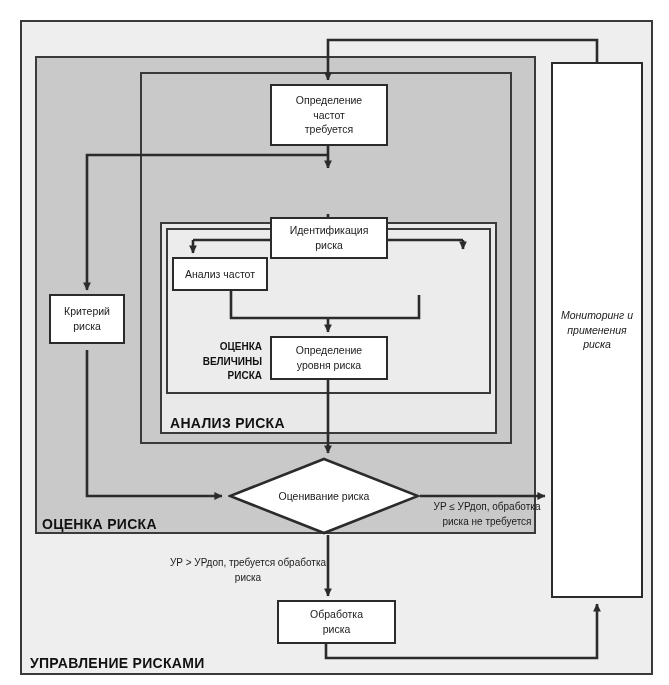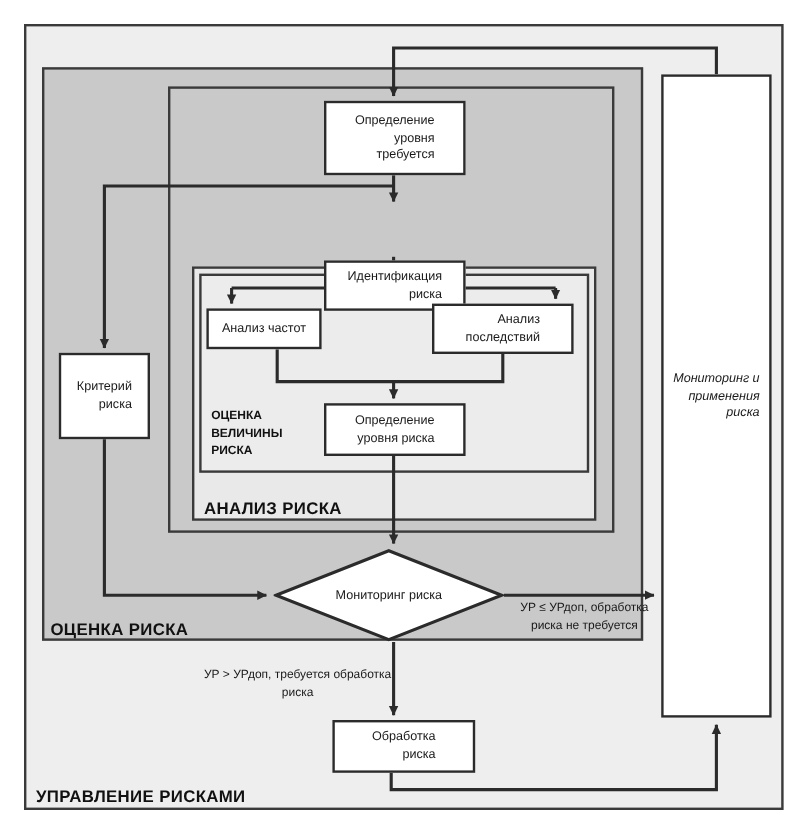--- a/index.html
+++ b/index.html
@@ -13,47 +13,47 @@
   .assess-frame{left:35px;top:56px;width:501px;height:478px;background:#c9c9c9;border:2px solid #3a3a3a;}
   
   .mid-frame{left:140px;top:72px;width:372px;height:372px;background:#c9c9c9;border:2px solid #3a3a3a;}
   
   .analysis-frame{left:160px;top:222px;width:337px;height:212px;background:#e9e9e9;border:2px solid #3a3a3a;}
   
   .magnitude-frame{left:166px;top:228px;width:325px;height:166px;background:#ececec;border:2px solid #3a3a3a;}
 
   
   .box{position:absolute;box-sizing:border-box;background:#ffffff;border:2px solid #2b2b2b;
-       display:flex;align-items:center;justify-content:center;text-align:right;
+       display:flex;align-items:center;justify-content:center;text-align:center;
        font-size:10.5px;color:#1a1a1a;line-height:1.42;padding:2px 3px;}
   .box span{display:block;}
 
   .bx-scope{left:270px;top:84px;width:118px;height:62px;}
   .bx-ident{left:270px;top:172px;width:118px;height:42px;margin-top:45px;}
   .bx-freq{left:172px;top:257px;width:96px;height:34px;}
   .bx-cons{left:360px;top:253px;width:118px;height:42px;}
   .bx-level{left:270px;top:336px;width:118px;height:44px;}
-  .bx-criterion{left:49px;top:294px;width:76px;height:72px;}
+  .bx-criterion{left:49px;top:294px;width:76px;height:50px;}
   .bx-treat{left:277px;top:600px;width:119px;height:44px;}
   .bx-monitor{left:551px;top:62px;width:92px;height:536px;font-style:italic;}
 
   
   .diamond-wrap{position:absolute;left:228px;top:457px;width:192px;height:78px;}
   .diamond-wrap svg{display:block;}
   .diamond-label{position:absolute;left:0;top:0;width:192px;height:78px;
       display:flex;align-items:center;justify-content:center;
       font-size:10.5px;color:#1a1a1a;pointer-events:none;}
 
   
   .cap{position:absolute;font-size:14px;font-weight:bold;color:#111;letter-spacing:.3px;white-space:nowrap;}
   .cap-analysis{left:170px;top:415px;}
   .cap-assess{left:42px;top:516px;}
   .cap-mgmt{left:30px;top:655px;}
   .cap-magnitude{position:absolute;left:176px;top:340px;width:86px;font-size:10px;font-weight:bold;
-      color:#111;text-align:left;line-height:1.45;}
+      color:#111;text-align:right;line-height:1.45;}
 
   
   .elabel{position:absolute;font-size:10px;color:#1a1a1a;text-align:center;line-height:1.45;}
   .lbl-accept{left:428px;top:500px;width:118px;}
   .lbl-treat{left:168px;top:556px;width:160px;}
 
   
   .wires{position:absolute;left:0;top:0;width:669px;height:685px;}
 </style>
 </head>
@@ -99,50 +99,44 @@
       <path d="M328,535 L328,596" marker-end="url(#ah)"></path>
 
       <path d="M326,644 L326,658 L597,658 L597,604" marker-end="url(#ah)"></path>
     </g>
   </svg>
 
   <div class="diamond-wrap">
     <svg width="192" height="78" viewBox="0 0 192 78" xmlns="http://www.w3.org/2000/svg">
       <polygon points="96,2 190,39 96,76 2,39" fill="#ffffff" stroke="#2b2b2b" stroke-width="2.6" stroke-linejoin="miter"></polygon>
     </svg>
-    <div class="diamond-label">Мониторинг риска</div>
+    <div class="diamond-label">Оценивание риска</div>
   </div>
 
   <div class="box bx-scope">
     <div>
       <span>Определение</span>
-      <span>уровня</span>
+      <span>частот</span>
       <span>требуется</span>
     </div>
   </div>
 
   <div class="box bx-ident">
     <div>
       <span>Идентификация</span>
       <span>риска</span>
     </div>
   </div>
 
   <div class="box bx-freq">
     <div>
       <span>Анализ частот</span>
     </div>
   </div>
 
-  <div class="box bx-cons">
-    <div>
-      <span>Анализ</span>
-      <span>последствий</span>
-    </div>
-  </div>
 
   <div class="box bx-level">
     <div>
       <span>Определение</span>
       <span>уровня риска</span>
     </div>
   </div>
 
   <div class="box bx-criterion">
     <div>

